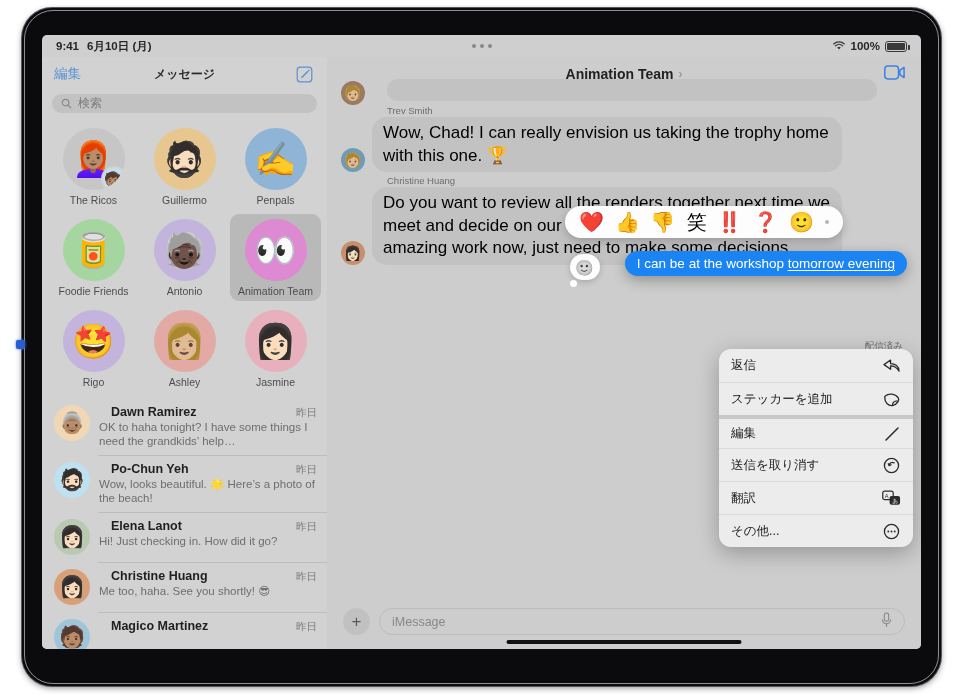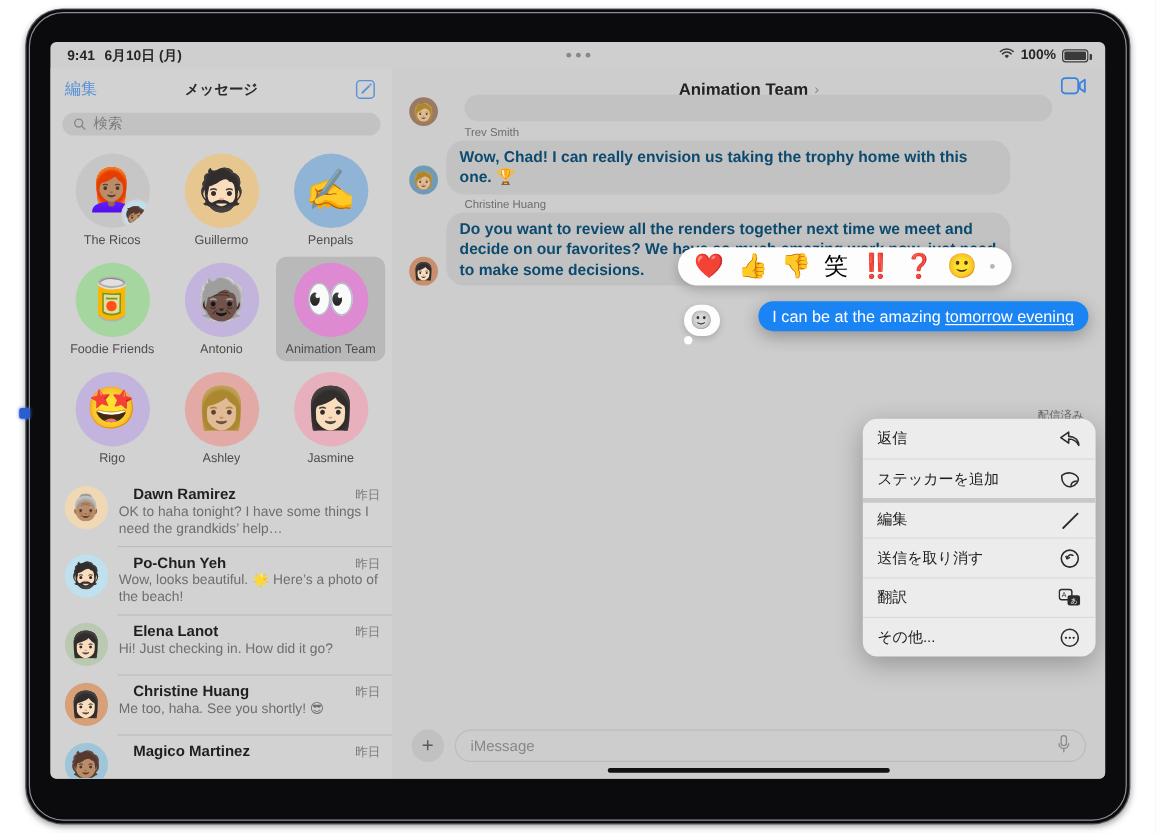--- a/index.html
+++ b/index.html
@@ -162,23 +162,23 @@
 
   #messages { position: relative; padding: 0 14px; height: 520px; }
   .msg-row { display: flex; align-items: flex-end; gap: 7px; margin-bottom: 3px; }
   .msg-avatar {
     width: 24px; height: 24px; border-radius: 50%; flex: 0 0 24px;
     overflow: hidden; display: flex; align-items: center; justify-content: center;
     font-size: 14px;
   }
   .sender-name { font-size: 9.5px; color: #6d6d6d; margin-left: 46px; margin-bottom: 1px; }
   .bubble {
-    background: #c2c2c2; color: #0c4a6e;
+    background: #c2c2c2; color: #000000;
     border-radius: 15px; padding: 5px 11px;
-    font-size: 13px; line-height: 1.33; max-width: 470px; font-weight: bold;
+    font-size: 17px; line-height: 1.33; max-width: 470px;
   }
   #partial-bubble {
     position: absolute; left: 60px; top: -12px;
     width: 490px; height: 22px; border-radius: 15px; background: #c2c2c2;
   }
   #partial-avatar {
     position: absolute; left: 14px; top: -10px;
     width: 24px; height: 24px; border-radius: 50%; overflow: hidden;
     background: #9b7a63; font-size: 14px; display:flex; align-items:center; justify-content:center;
   }
@@ -483,21 +483,21 @@
           <span class="tb">❓</span>
           <span class="tb">🙂</span>
           <span class="tb-more"></span>
         </div>
 
       <div id="sticker-button">
         <span>🙂</span>
       </div>
 
       <div id="highlighted-bubble">
-        <span>I can be at the amazing </span><u>tomorrow evening</u>
+        <span>I can be at the workshop </span><u>tomorrow evening</u>
       </div>
       <div id="delivered-label">配信済み</div>
 
       <div id="context-menu">
           <div class="ctx-item">
             <span>返信</span>
             <span class="ctx-icon">
               <svg width="17" height="15" viewBox="0 0 18 16">
                 <path d="M17 14c0-5-4-8-9-8V2.2L1 7.1 8 12V8.4c4 0 7 2 9 5.6z" fill="none" stroke="#2b2b2b" stroke-width="1.4" stroke-linejoin="round"></path>
               </svg>

